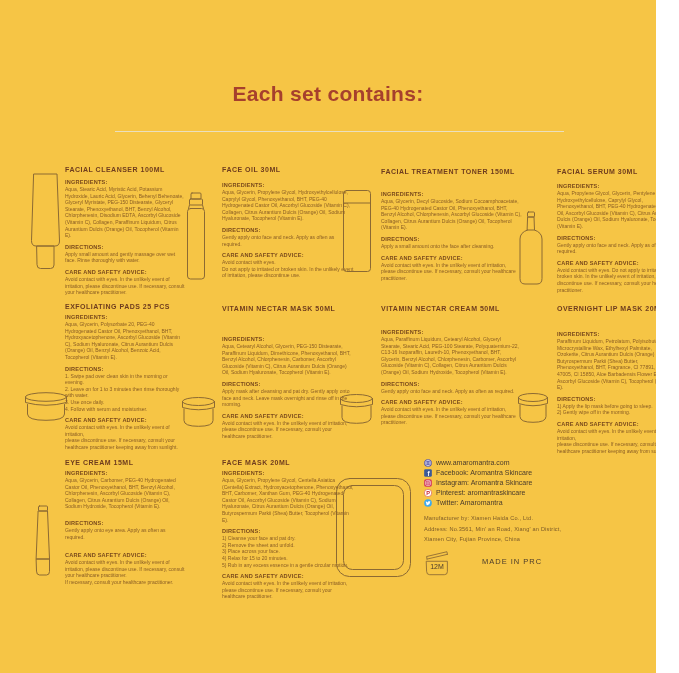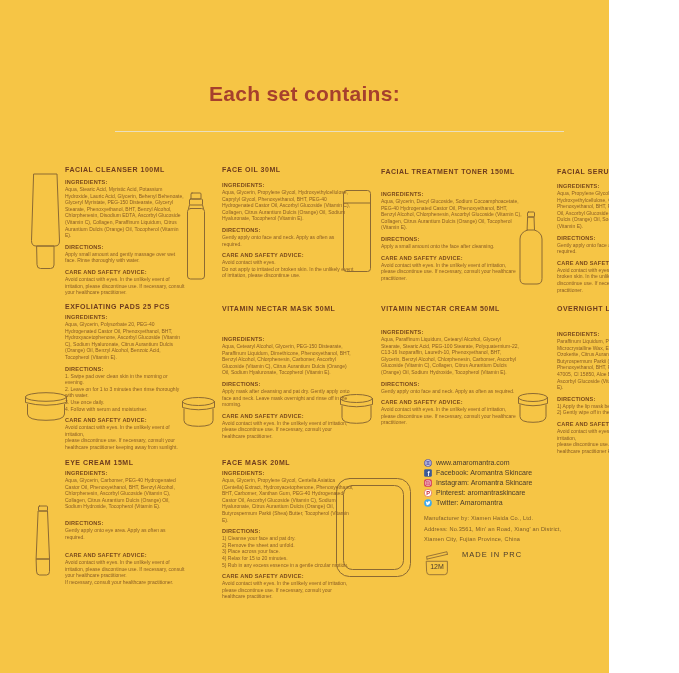--- a/index.html
+++ b/index.html
@@ -1,17 +1,17 @@
 <!DOCTYPE html>
 <html><head>
 <meta charset="utf-8">
 <style>
   html,body{margin:0;padding:0;}
   .sheet{
-    position:relative;width:609px;height:673px;overflow:hidden;
+    position:relative;width:656px;height:673px;overflow:hidden;
     background:#F6C545;
     font-family:"Liberation Sans", sans-serif;
     color:#835A22;
   }
   .page-title{
     position:absolute;top:82px;left:0;width:100%;text-align:center;
     font-size:21px;font-weight:bold;color:#A6402D;letter-spacing:.3px;margin:0;
   }
   .divider{position:absolute;top:131px;left:115px;width:449px;height:1px;background:#EADFBE;}
 
@@ -27,21 +27,21 @@
   .icon-abs{position:absolute;}
   svg.outline{stroke:#8C6A33;fill:none;stroke-width:1;stroke-linejoin:round;stroke-linecap:round;display:block;}
 
   .contact{position:absolute;left:424px;top:459px;width:246px;}
   .social-row{display:flex;align-items:center;margin-bottom:2px;}
   .social-icon{width:8px;height:8px;flex:none;margin-right:4px;display:block;}
   .social-icon svg{display:block;width:8px;height:8px;}
   .social-text{font-size:7px;line-height:8px;color:#4A3B2B;}
   .mfr{margin-top:8px;}
   .mfr-line{font-size:5.6px;color:#7C5A28;margin-bottom:4.5px;letter-spacing:.2px;}
-  .made-row{display:flex;align-items:flex-start;margin-top:8px;}
+  .made-row{display:flex;align-items:center;margin-top:8px;gap:20px;}
   .pao{position:relative;width:26px;height:26px;flex:none;margin-right:12px;}
   .pao svg{display:block;}
   .pao-label{position:absolute;left:0;right:0;top:13px;text-align:center;font-size:7px;color:#4A3B2B;}
   .made-text{font-size:7.5px;color:#4A3B2B;letter-spacing:1px;padding-bottom:3px;}
 </style>
 </head>
 <body>
 
 <div class="sheet">
 

